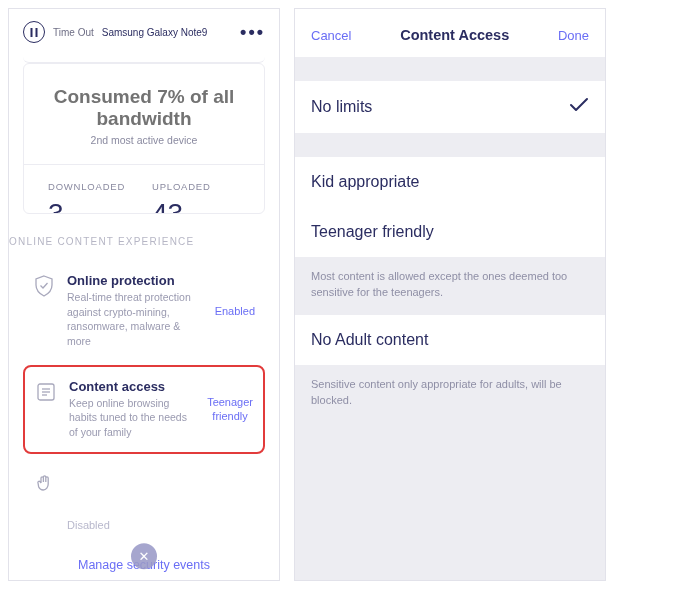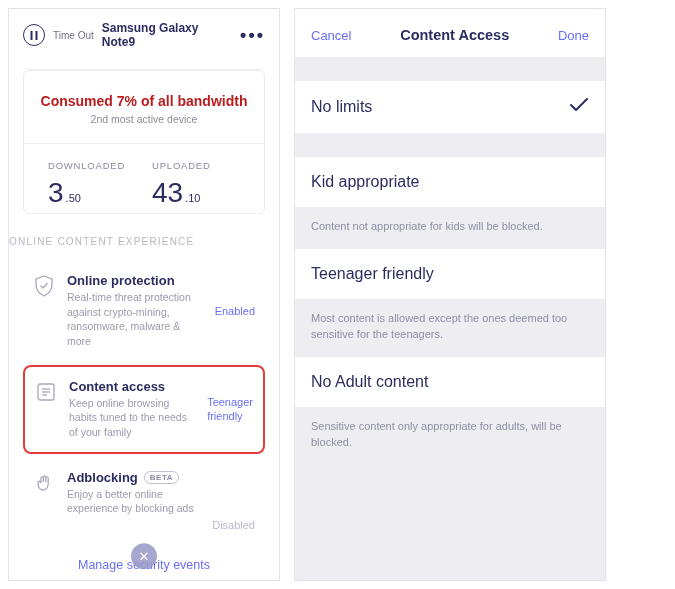--- a/index.html
+++ b/index.html
@@ -31,42 +31,42 @@
   }
   .pause-circle {
     width: 22px; height: 22px;
     border: 1.5px solid #2b2d61;
     border-radius: 50%;
     display: flex; align-items: center; justify-content: center;
     flex-shrink: 0;
   }
   .pause-circle svg { width: 8px; height: 9px; }
   .timeout-label { font-size: 10px; color: #6e6e85; }
-  .device-name { font-size: 12px; font-weight: 700; color: #2b2d61; flex: 1; }
+  .device-name { font-size: 10px; font-weight: 400; color: #2b2d61; flex: 1; }
   .dots { font-size: 18px; letter-spacing: 2px; color: #2b2d61; font-weight: 700; }
 
   .card {
     margin: 0 14px;
     border: 1px solid #ececf2;
     border-radius: 6px;
     overflow: hidden;
   }
   .card-top-stub {
     height: 14px;
     border-bottom: 1px solid #ececf2;
     margin: 0 14px 0 14px;
     border-radius: 0 0 6px 6px;
     border-top: none;
   }
   .consumed-block {
     text-align: center;
     padding: 22px 10px 18px 10px;
     border-bottom: 1px solid #ececf2;
   }
-  .consumed-title { font-size: 14px; font-weight: 600; color: #b91c1c; }
+  .consumed-title { font-size: 19px; font-weight: 600; color: #737373; }
   .consumed-sub { font-size: 10.5px; color: #8a8aa0; margin-top: 4px; }
 
   .stats-row { display: flex; padding: 16px 8px 18px 24px; }
   .stat { flex: 1; }
   .stat-label { font-size: 9.5px; letter-spacing: 0.8px; color: #8a8aa0; margin-bottom: 6px; }
   .stat-value { display: flex; align-items: baseline; color: #2b2d61; }
   .stat-big { font-size: 28px; font-weight: 400; }
   .stat-small { font-size: 11px; margin-left: 2px; }
   .stat-unit { font-size: 13px; color: #2b2d61; margin-top: 6px; }
 
@@ -94,21 +94,21 @@
   .feature-icon {
     width: 22px; height: 22px;
     flex-shrink: 0;
     display: flex; align-items: center; justify-content: center;
     color: #8a8aa0;
     margin-top: 2px;
   }
   .feature-body { flex: 1; }
   .feature-title { font-size: 13px; font-weight: 600; color: #2b2d61; display: flex; align-items: center; gap: 6px;}
   .feature-desc { font-size: 10.5px; color: #9a9ab0; line-height: 1.4; margin-top: 2px; max-width: 190px;}
-  .feature-status { font-size: 11px; color: #6a6ef5; text-align: left; align-self: center; line-height: 1.3; }
+  .feature-status { font-size: 11px; color: #6a6ef5; text-align: center; align-self: center; line-height: 1.3; }
   .feature-status.disabled { color: #b8b8cc; margin-top: 48px; }
 
   .beta-badge {
     font-size: 8px;
     border: 1px solid #bdbdce;
     color: #8a8aa0;
     border-radius: 8px;
     padding: 1px 5px;
     letter-spacing: 0.5px;
   }
@@ -242,27 +242,20 @@
         <span>friendly</span>
       </div>
     </div>
 
     <div class="feature-item">
       <div class="feature-icon">
         <svg width="20" height="20" viewBox="0 0 20 20" fill="none" stroke="#a8a8bc" stroke-width="1.3">
           <path d="M7 10 V5 a1.2 1.2 0 0 1 2.4 0 V9 M9.4 9 V4 a1.2 1.2 0 0 1 2.4 0 V9 M11.8 9 V5 a1.2 1.2 0 0 1 2.4 0 V11 c0 3 -2 6 -5 6 c-2 0 -3.5 -1 -4.5 -3 L4 10 a1.2 1.2 0 0 1 2 -1.3 L7 10"></path>
         </svg>
       </div>
-      <div class="feature-body">
-        <div class="feature-title">
-          <span>Adblocking</span>
-          <span class="beta-badge">BETA</span>
-        </div>
-        <div class="feature-desc">Enjoy a better online experience by blocking ads</div>
-      </div>
       <div class="feature-status disabled">Disabled</div>
     </div>
 
   </div>
 
   <div class="footer-link">
     <span>Manage security events</span>
     <div class="close-bubble">✕</div>
   </div>
 </div>
@@ -283,21 +276,20 @@
         <svg width="20" height="16" viewBox="0 0 20 16" fill="none" stroke="#2b2d61" stroke-width="2" stroke-linecap="round" stroke-linejoin="round">
             <path d="M2 8 L7 13 L18 2"></path>
           </svg>
       </span>
     </div>
     <div class="spacer"></div>
 
     <div class="option-row">
       <span>Kid appropriate</span>
     </div>
-    <div class="option-desc">Content not appropriate for kids will be blocked.</div>
 
     <div class="option-row">
       <span>Teenager friendly</span>
     </div>
     <div class="option-desc">Most content is allowed except the ones deemed too sensitive for the teenagers.</div>
 
     <div class="option-row">
       <span>No Adult content</span>
     </div>
     <div class="option-desc">Sensitive content only appropriate for adults, will be blocked.</div>

